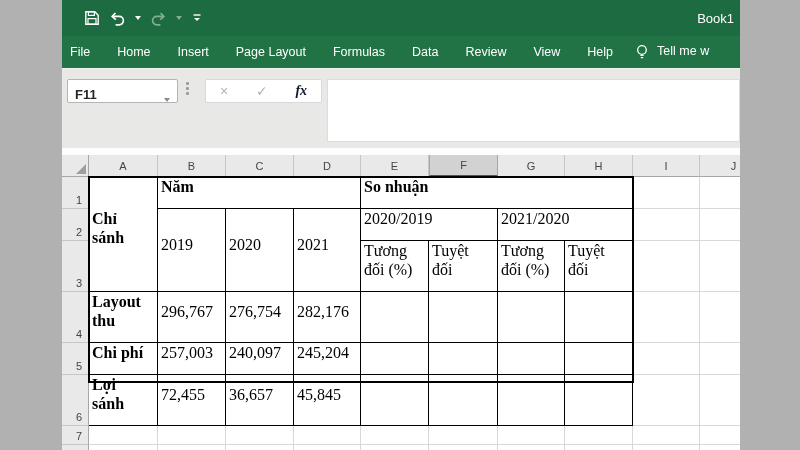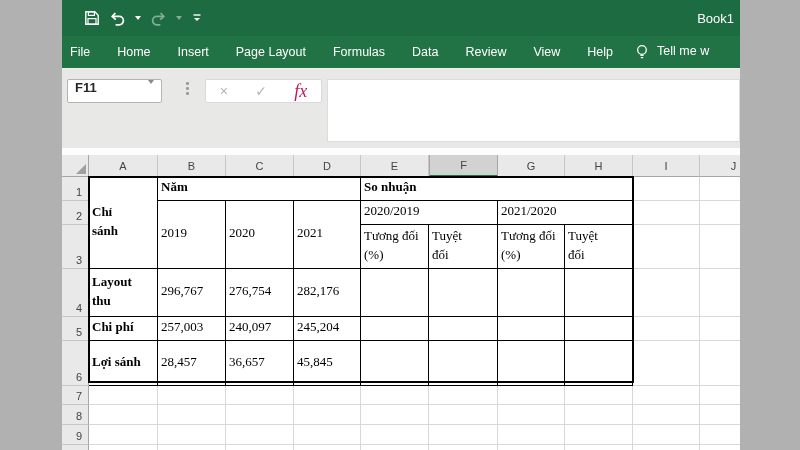--- a/index.html
+++ b/index.html
@@ -18,48 +18,48 @@
   .doc-title { margin-left:auto; margin-right:6px; color:#fff; font-size:13px; white-space:nowrap; }
 
   
   .tabrow { position:absolute; left:0; top:36px; width:100%; height:32px; background:#217346; display:flex; align-items:center; padding-left:8px; gap:27px; }
   .tab { color:#fff; font-size:12.5px; white-space:nowrap; cursor:default; }
   .tellme-group { display:flex; align-items:flex-start; gap:8px; margin-left:-5px; }
   .tellme { color:#fff; font-size:12.5px; white-space:nowrap; }
 
   
   .fbar { position:absolute; left:0; top:68px; width:100%; height:80px; background:#e8e8e7; border-top:1px solid #f2f2f1; }
-  .namebox { position:absolute; left:5px; top:10px; width:95px; height:24px; background:#fff; border:1px solid #b4b4b4; border-radius:2px; display:flex; align-items:flex-start; padding:0 7px; }
+  .namebox { position:absolute; left:5px; top:10px; width:111px; height:24px; background:#fff; border:1px solid #b4b4b4; border-radius:2px; display:flex; align-items:flex-end; padding:0 7px; }
   .namebox .nb-text { font-size:13px; font-weight:600; color:#262626; }
   .nb-caret { margin-left:auto; width:0; height:0; border-left:3.5px solid transparent; border-right:3.5px solid transparent; border-top:4px solid #8a8a8a; }
   .vdots { position:absolute; left:124px; top:13px; display:flex; flex-direction:column; gap:2.5px; }
   .vdots i { width:2.5px; height:2.5px; border-radius:50%; background:#9a9a9a; }
   .fbtns { position:absolute; left:143px; top:10px; width:117px; height:24px; background:#fff; border:1px solid #d9d9d9; border-radius:2px; display:flex; align-items:center; justify-content:space-around; }
   .fbtn { font-size:14px; color:#b3b3b3; line-height:1; cursor:default; }
-  .fbtn.fx { font-family:"Liberation Serif","DejaVu Serif",serif; font-style:italic; font-weight:normal; font-size:18px; color:#be185d; }
+  .fbtn.fx { font-family:"Liberation Serif","DejaVu Serif",serif; font-style:italic; font-weight:bold; font-size:14px; color:#0f172a; }
   .finput { position:absolute; left:265px; top:10px; width:413px; height:63px; background:#fff; border:1px solid #dcdcdc; font-size:13px; padding:2px 4px; color:#000; }
 
   .whitestrip { position:absolute; left:0; top:148px; width:100%; height:7px; background:#fdfdfd; }
 
   
   .sheet { position:absolute; left:0; top:155px; width:678px; height:295px; background:#fff; overflow:hidden; }
   table.grid { border-collapse:separate; border-spacing:0; table-layout:fixed; width:706px; }
   table.grid th, table.grid td { overflow:hidden; }
 
   th.ch { background:#e9e9e9; color:#444; font-weight:normal; font-size:11px; text-align:center; vertical-align:middle; border-right:1px solid #c6c6c6; border-bottom:1px solid #a6a6a6; }
   th.ch.sel { background:#d2d2d2; border-bottom:2px solid #217346; border-left:1px solid #a6a6a6; border-right:1px solid #a6a6a6; }
   th.corner { background:#e9e9e9; border-right:1px solid #a6a6a6; border-bottom:1px solid #a6a6a6; position:relative; }
   .tri { position:absolute; right:2px; bottom:2px; width:0; height:0; border-left:10px solid transparent; border-bottom:10px solid #9e9e9e; }
   th.rh { background:#e9e9e9; color:#444; font-weight:normal; font-size:11px; text-align:right; vertical-align:bottom; padding:0 6px 2px 0; border-right:1px solid #a6a6a6; border-bottom:1px solid #c6c6c6; }
 
   td.gc { background:#fff; border-right:1px solid #d8d8d8; border-bottom:1px solid #d8d8d8; }
 
   td.bt { background:#fff; border-right:1px solid #000; border-bottom:1px solid #000;
-          font-family:"Liberation Serif","DejaVu Serif",serif; font-size:13px; line-height:19px; color:#000;
-          vertical-align:middle; text-align:left; padding:0 2px 4px 3px; }
+          font-family:"Liberation Serif","DejaVu Serif",serif; font-size:16px; line-height:19px; color:#000;
+          vertical-align:middle; text-align:left; padding:0 2px 12px 3px; }
   td.bt.b { font-weight:bold; }
   .tw { display:inline-block; vertical-align:middle; }
 
   .table-frame { position:absolute; left:26px; top:21px; width:546px; height:207px; border:2px solid #000; pointer-events:none; }
 </style>
 </head>
 <body>
 
 <div class="stage">
   <div class="window">
@@ -228,21 +228,21 @@
           <td class="bt"></td>
           <td class="bt"></td>
           <td class="bt"></td>
           <td class="gc"></td>
           <td class="gc"></td>
         </tr>
 
         <tr style="height:45px">
           <th class="rh">6</th>
           <td class="bt b"><span class="tw" style="max-width:54px">Lợi sánh</span></td>
-          <td class="bt">28,457</td>
+          <td class="bt">72,455</td>
           <td class="bt">36,657</td>
           <td class="bt">45,845</td>
           <td class="bt"></td>
           <td class="bt"></td>
           <td class="bt"></td>
           <td class="bt"></td>
           <td class="gc"></td>
           <td class="gc"></td>
         </tr>
 

